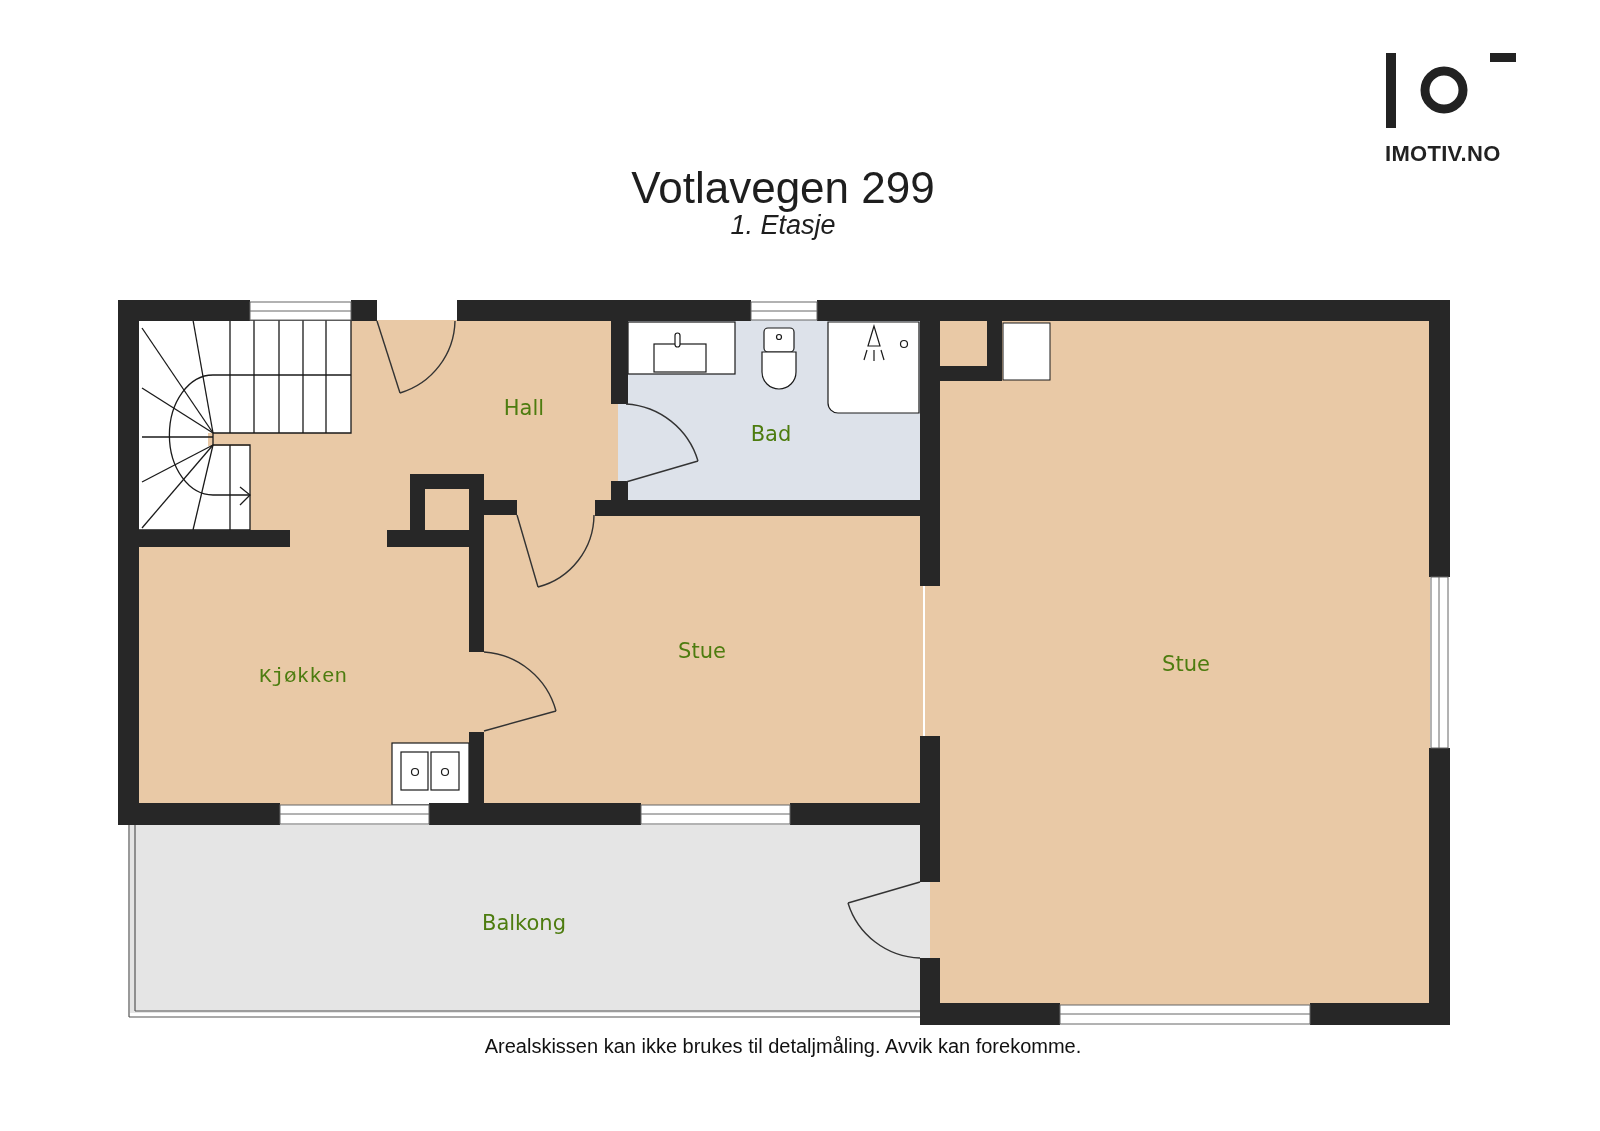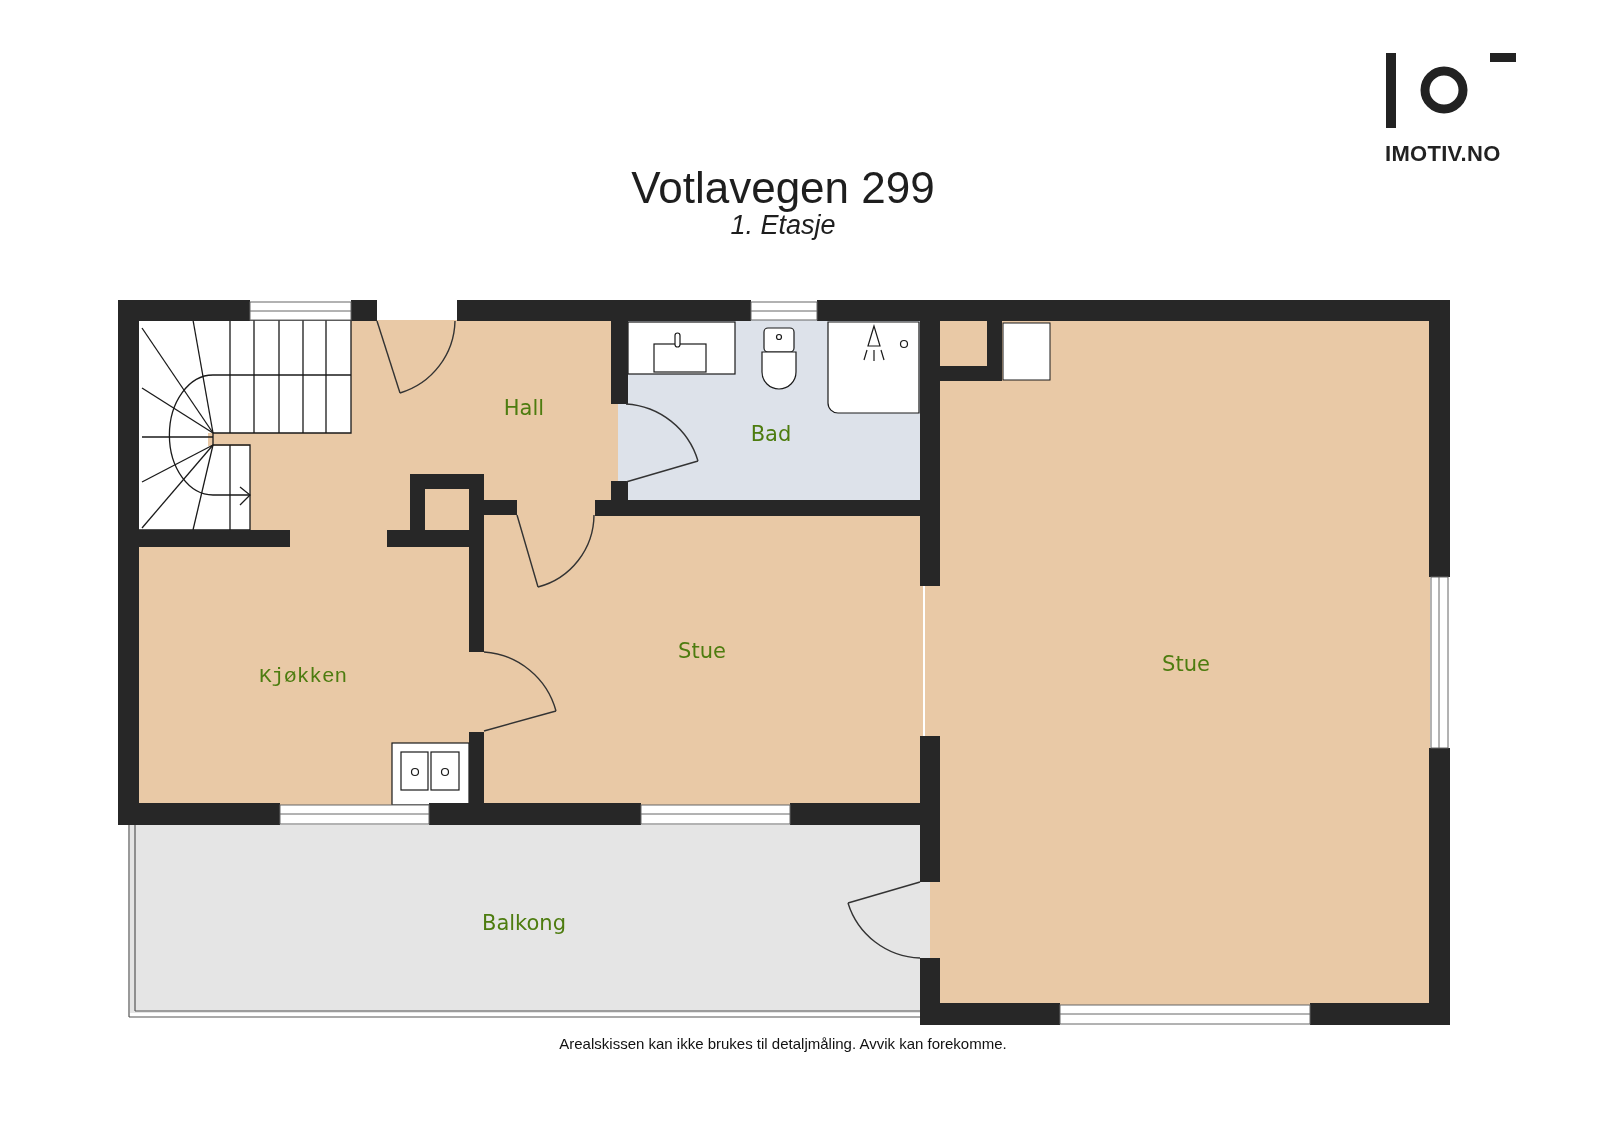--- a/index.html
+++ b/index.html
@@ -2,21 +2,21 @@
 <html><head>
 <meta charset="utf-8">
 <style>
   html,body{margin:0;padding:0;background:#fff;}
   body{width:1600px;height:1131px;position:relative;overflow:hidden;font-family:"DejaVu Sans","Liberation Sans",sans-serif;}
   .title{position:absolute;left:0;width:1566px;text-align:center;color:#1e1e1e;font-family:"Liberation Sans",sans-serif;}
   .t1{top:163px;font-size:44px;}
   .t2{top:210px;font-size:27px;font-style:italic;}
   .logo{position:absolute;left:1380px;top:50px;width:140px;height:120px;}
   .logo-text{position:absolute;left:1385px;top:141px;font-family:"Liberation Sans",sans-serif;font-size:22px;color:#222;letter-spacing:0.3px;font-weight:bold;}
-  .disclaimer{position:absolute;top:1035px;left:0;width:1566px;text-align:center;font-family:"Liberation Sans",sans-serif;font-size:15px;color:#111;}
+  .disclaimer{position:absolute;top:1035px;left:0;width:1566px;text-align:center;font-family:"Liberation Sans",sans-serif;font-size:20px;color:#111;}
   svg.plan{position:absolute;left:0;top:0;}
   .room-label{position:absolute;font-family:"DejaVu Sans",sans-serif;font-size:21px;color:#4d7c0f;transform:translate(-50%,-50%);white-space:nowrap;}
 </style>
 </head>
 <body>
 
 <div class="title t1">Votlavegen 299</div>
 <div class="title t2">1. Etasje</div>
 
 <svg class="logo" viewBox="0 0 140 120" width="140" height="120">

